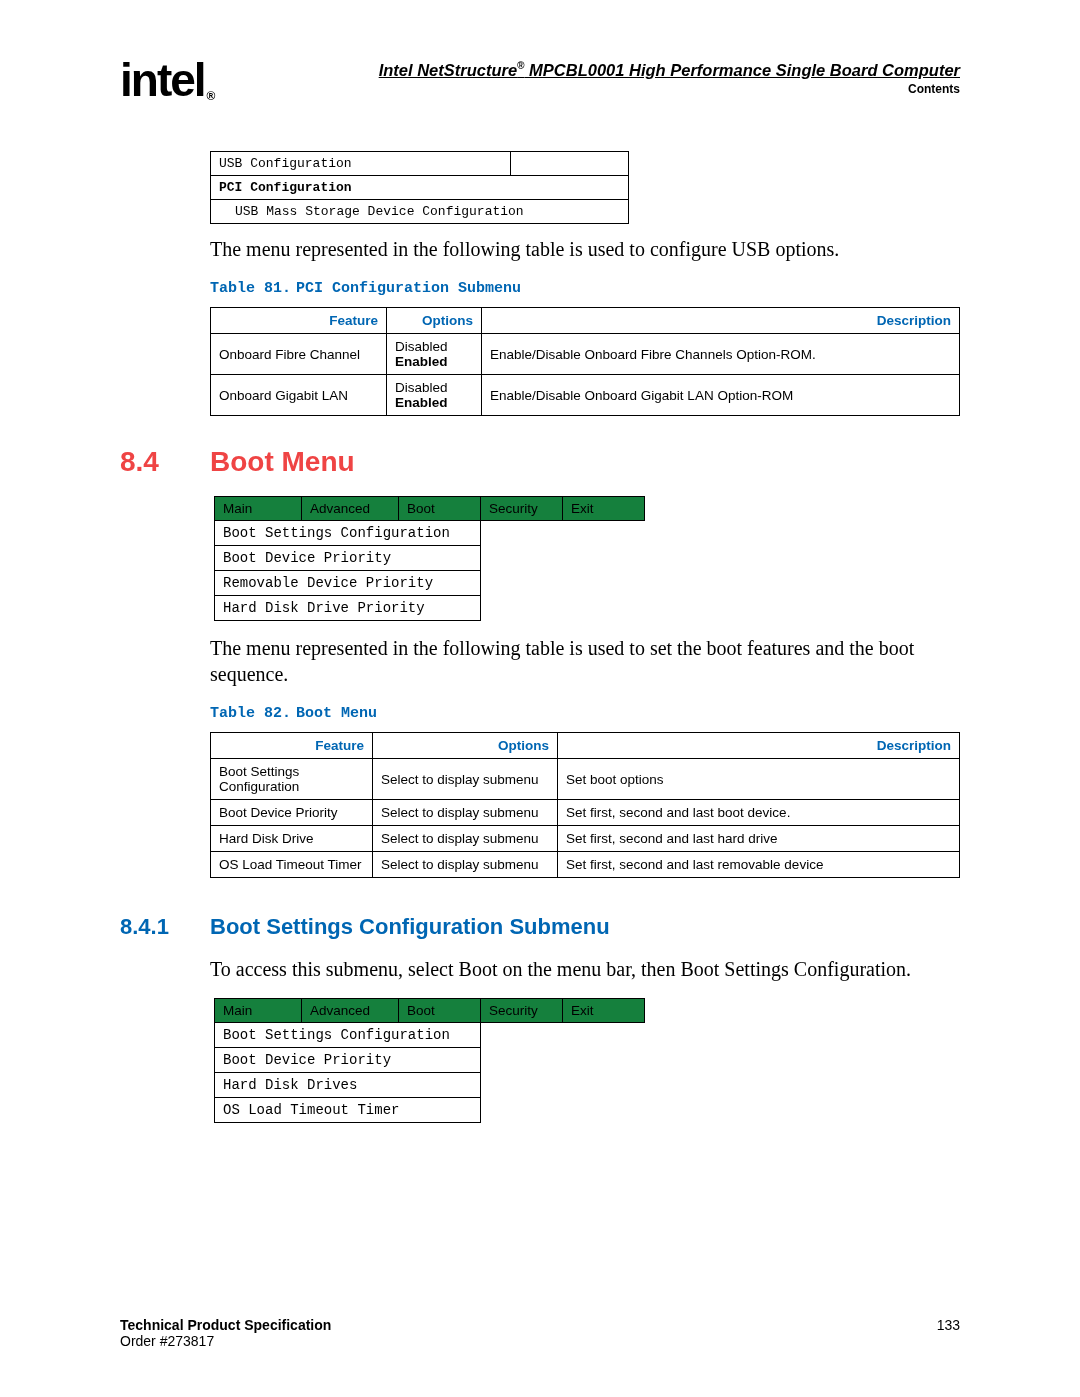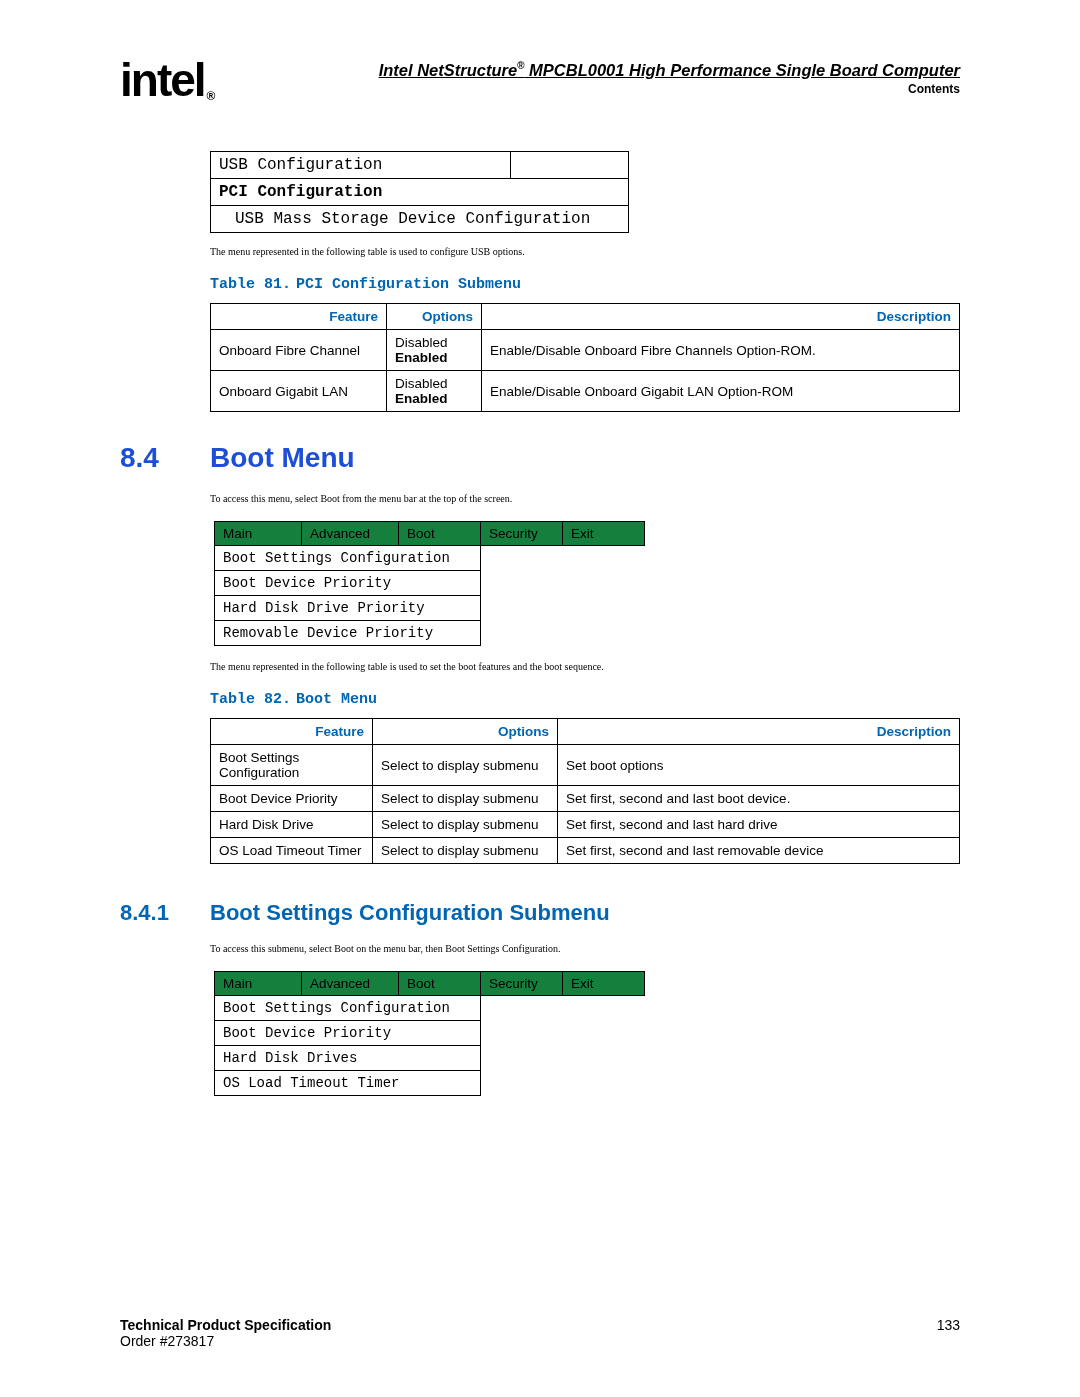--- a/index.html
+++ b/index.html
@@ -40,32 +40,32 @@
   .header-contents {
     font-family: Arial, Helvetica, sans-serif;
     font-weight: bold;
     font-size: 12px;
     margin-top: 2px;
   }
   .content { margin-left: 90px; }
   .mono-table {
     border-collapse: collapse;
     font-family: "Courier New", Courier, monospace;
-    font-size: 16px;
+    font-size: 13px;
     margin-bottom: 12px;
   }
   .mono-table td {
     border: 1px solid #000;
     padding: 4px 8px;
     vertical-align: top;
   }
   .mono-table .indent { padding-left: 24px; }
   .mono-table .bold { font-weight: bold; }
   .para {
-    font-size: 10px;
+    font-size: 20px;
     margin-bottom: 16px;
     line-height: 1.3;
   }
   .table-caption {
     font-family: Liberation Mono, monospace;
     font-weight: bold;
     font-size: 15px;
     color: #0066b3;
     margin-bottom: 10px;
     margin-top: 18px;
@@ -88,21 +88,21 @@
   .feature-table td {
     border: 1px solid #000;
     padding: 5px 8px;
     vertical-align: middle;
   }
   .feature-table .bold { font-weight: bold; }
   .section-heading {
     font-family: Arial, Helvetica, sans-serif;
     font-weight: bold;
     font-size: 28px;
-    color: #1d4ed8;
+    color: #ef4444;
     margin-top: 30px;
     margin-bottom: 18px;
     margin-left: -90px;
   }
   .section-heading .num { display: inline-block; width: 90px; }
   .subsection-heading {
     font-family: Arial, Helvetica, sans-serif;
     font-weight: bold;
     font-size: 22px;
     color: #0066b3;
@@ -197,42 +197,41 @@
     <tr>
       <td>Onboard Gigabit LAN</td>
       <td><span>Disabled</span><br><span class="bold">Enabled</span></td>
       <td>Enable/Disable Onboard Gigabit LAN Option-ROM</td>
     </tr>
   </tbody>
     </table>
 
   <h2 class="section-heading"><span class="num">8.4</span><span>Boot Menu</span></h2>
 
-  <p class="para">To access this menu, select Boot from the menu bar at the top of the screen.</p>
 
   <table class="menu-box">
     <tbody>
         <tr class="menu-tabs">
       <td style="width:87px">Main</td>
       <td style="width:97px">Advanced</td>
       <td style="width:82px">Boot</td>
       <td style="width:82px">Security</td>
       <td style="width:82px">Exit</td>
     </tr>
     <tr class="menu-items">
           <td colspan="3">Boot Settings Configuration</td>
         </tr>
     <tr class="menu-items">
           <td colspan="3">Boot Device Priority</td>
         </tr>
     <tr class="menu-items">
+          <td colspan="3">Removable Device Priority</td>
+        </tr>
+    <tr class="menu-items">
           <td colspan="3">Hard Disk Drive Priority</td>
-        </tr>
-    <tr class="menu-items">
-          <td colspan="3">Removable Device Priority</td>
         </tr>
   </tbody>
     </table>
 
   <p class="para">The menu represented in the following table is used to set the boot features and the boot sequence.</p>
 
   <div class="table-caption">
     <span class="label">Table 82.</span><span>Boot Menu</span>
   </div>
 

